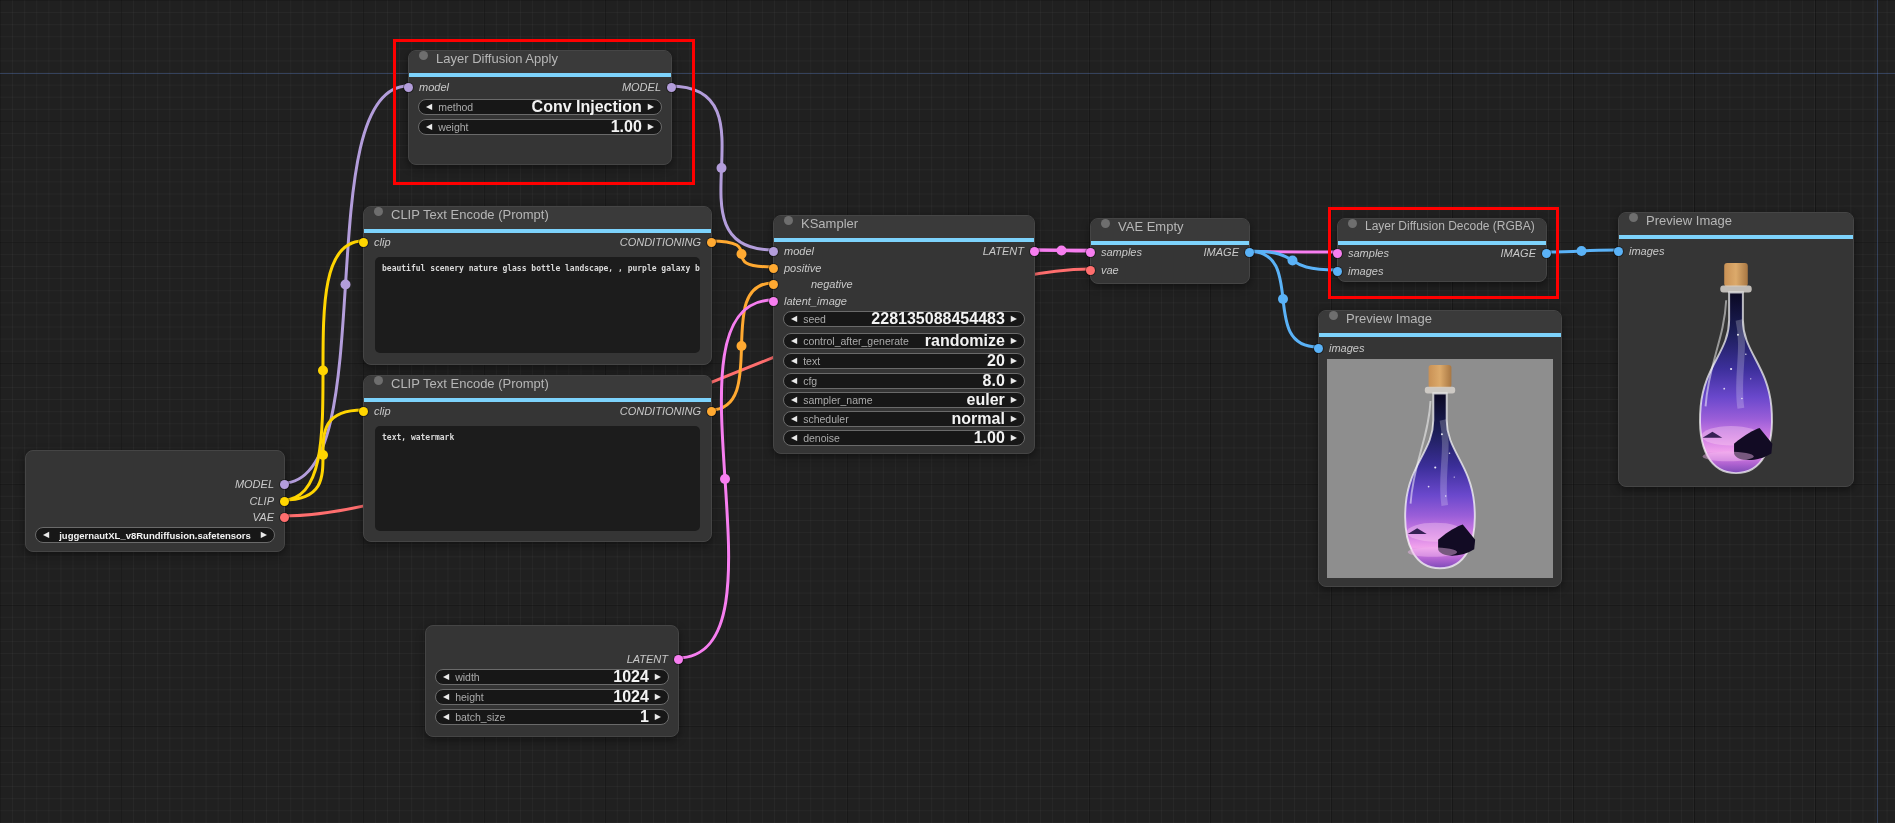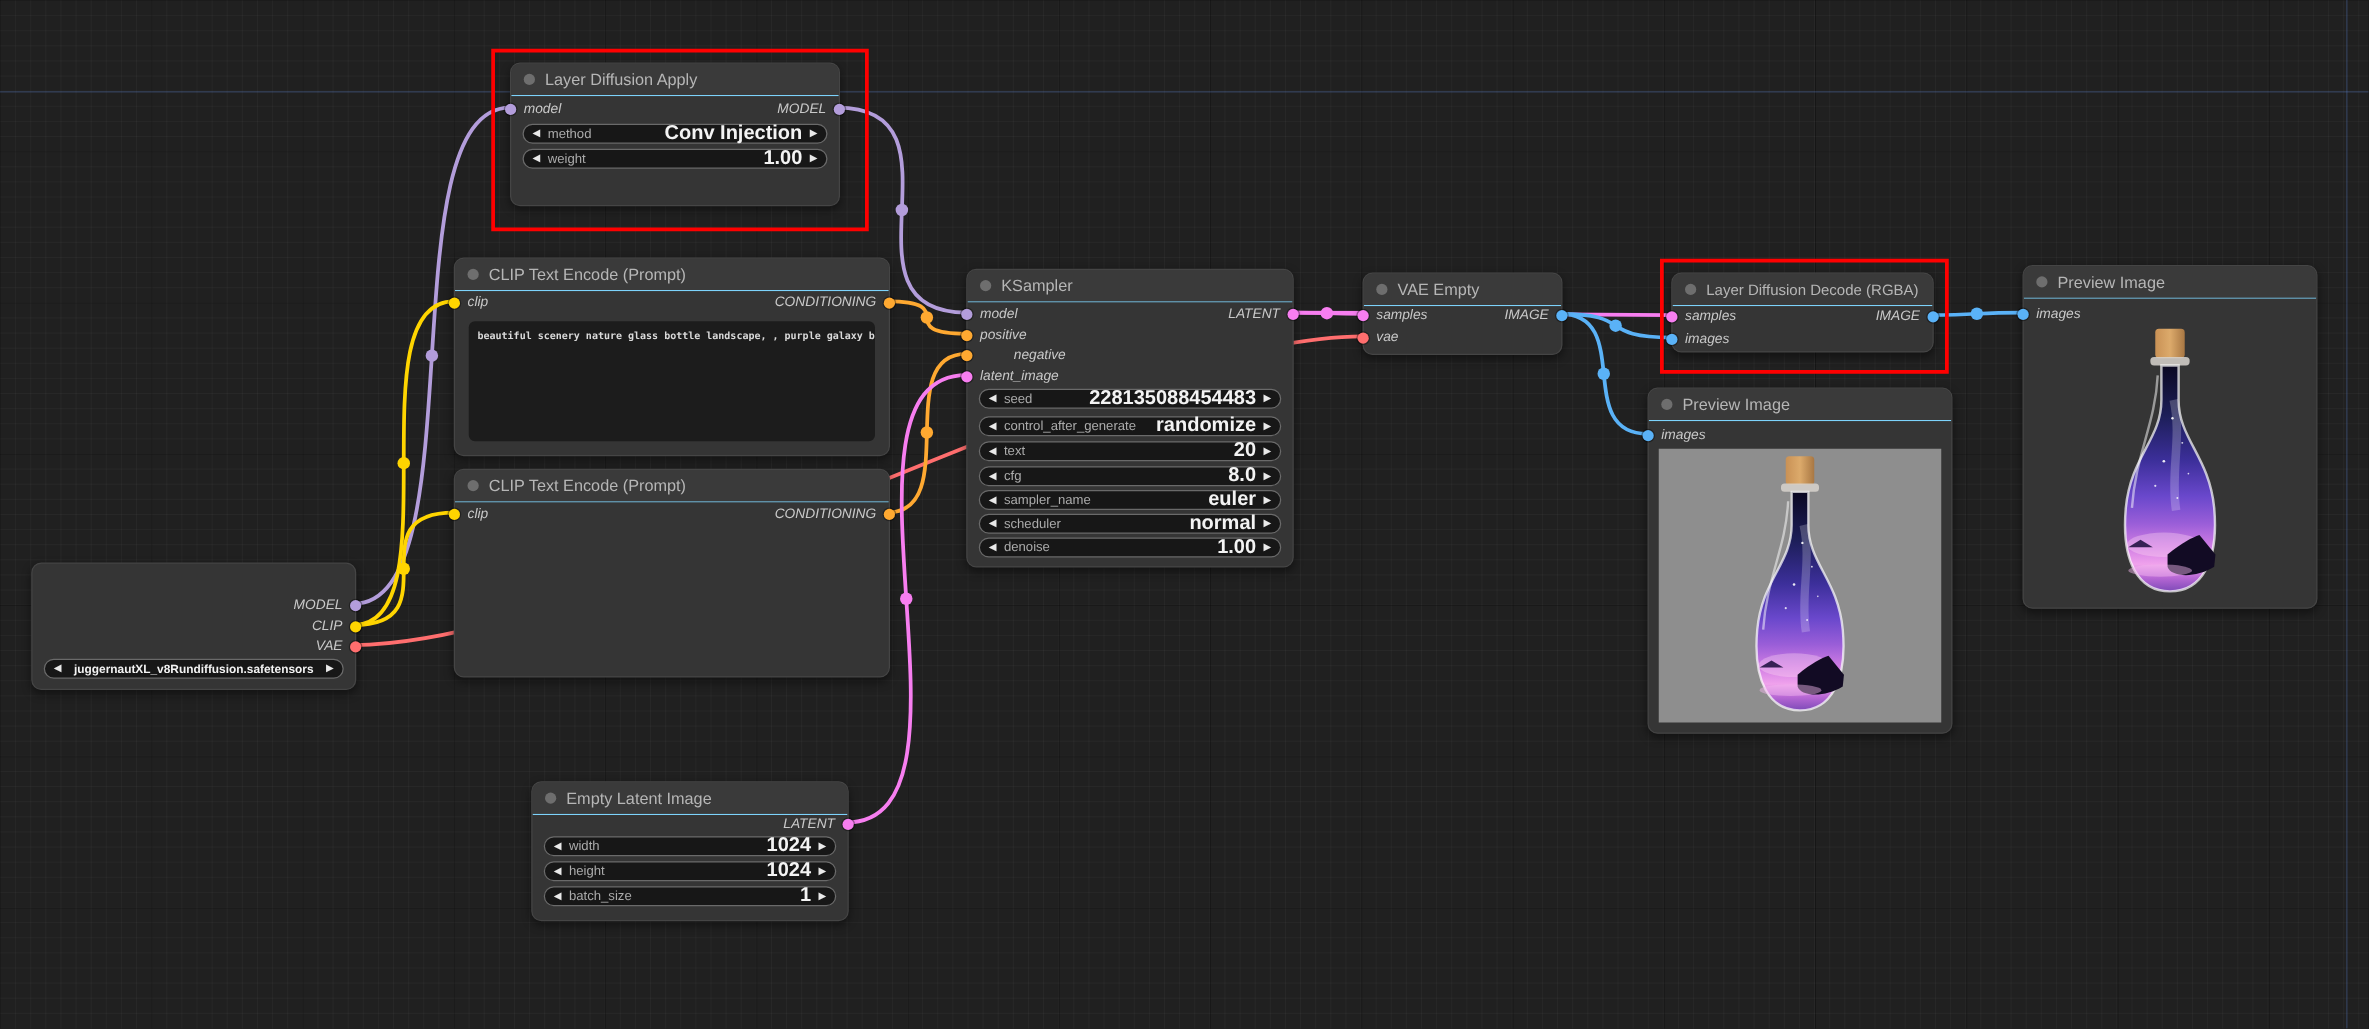--- a/index.html
+++ b/index.html
@@ -13,22 +13,22 @@
       linear-gradient(90deg,rgba(255,255,255,.032) 1px,transparent 1px);
     background-size:121px 121px,121px 121px,12.1px 12.1px,12.1px 12.1px;
     font-family:"Liberation Sans",sans-serif;
   }
   .axis-h{position:absolute;left:0;right:0;top:73px;height:1px;background:rgba(90,130,210,.33);z-index:1;}
   .axis-v{position:absolute;top:0;bottom:0;left:1877px;width:1px;background:rgba(90,130,210,.33);z-index:1;}
   svg.wires{position:absolute;left:0;top:0;z-index:2;}
   .wire{fill:none;stroke-width:3;stroke-linecap:round;}
   .node{position:absolute;background:#353535;border:1px solid #454545;border-radius:8px;
         box-shadow:0 3px 8px rgba(0,0,0,.45);z-index:10;}
-  .ntitle{position:absolute;left:0;right:0;top:0;height:26px;display:flex;align-items:center;gap:8px;
-          padding:0 10px;background:#3a3a3a;border-radius:7px 7px 0 0;border-bottom:1px solid #7dd3fc;box-sizing:border-box;}
+  .ntitle{position:absolute;left:0;right:0;top:0;height:26px;display:flex;align-items:flex-start;gap:8px;
+          padding:0 10px;background:#3a3a3a;border-radius:7px 7px 0 0;border-bottom:4px solid #7dd3fc;box-sizing:border-box;}
   .tdot{width:9px;height:9px;border-radius:50%;background:#6e6e6e;flex:none;}
   .ttxt{font-size:13px;color:#b6b6b6;white-space:nowrap;}
   .port{position:absolute;height:16px;display:flex;align-items:center;gap:6px;}
   .port.in{left:-5px;}
   .port.out{right:-5px;flex-direction:row-reverse;}
   .pdot{width:9px;height:9px;border-radius:50%;flex:none;box-shadow:0 0 0 1px rgba(0,0,0,.35);}
   .plabel{font-size:11px;color:#c9c9c9;white-space:nowrap;font-style:italic;}
   .widget{position:absolute;left:9px;right:9px;height:16px;background:#171717;border:1px solid #6a6a6a;
           border-radius:9px;display:flex;align-items:center;padding:0 7px;gap:6px;box-sizing:border-box;}
   .warrow{font-size:8px;color:#e9e9e9;flex:none;line-height:1;}
@@ -166,20 +166,21 @@
       <span class="ttxt">CLIP Text Encode (Prompt)</span>
     </div>
     <div class="port in" style="top:27px;">
       <span class="pdot" style="background: rgb(255, 213, 0);"></span>
       <span class="plabel">clip</span>
     </div>
     <div class="port out" style="top:27px;">
       <span class="pdot" style="background: rgb(255, 169, 49);"></span>
       <span class="plabel">CONDITIONING</span>
     </div>
+    <div class="ntext" style="left:11px;top:50px;width:325px;height:105px;">text, watermark</div>
   </div>
 
   <div class="node" style="left:25px;top:450px;width:258px;height:100px;">
     <div class="port out" style="top:25px;">
       <span class="pdot" style="background: rgb(179, 157, 219);"></span>
       <span class="plabel">MODEL</span>
     </div>
     <div class="port out" style="top:42px;">
       <span class="pdot" style="background: rgb(255, 213, 0);"></span>
       <span class="plabel">CLIP</span>
@@ -329,24 +330,20 @@
       <span class="plabel">images</span>
     </div>
     <div class="bholder" style="left:0;right:0;top:48px;height:218px;">
       <svg width="118" height="218" viewBox="0 0 120 222">
           <use href="#bottle-shape"></use>
         </svg>
     </div>
   </div>
 
   <div class="node" style="left:425px;top:625px;width:252px;height:110px;">
-    <div class="ntitle">
-      <span class="tdot"></span>
-      <span class="ttxt">Empty Latent Image</span>
-    </div>
     <div class="port out" style="top:25px;">
       <span class="pdot" style="background: rgb(247, 126, 240);"></span>
       <span class="plabel">LATENT</span>
     </div>
     <div class="widget" style="top:43px;">
       <span class="warrow">◀</span>
       <span class="wlabel">width</span>
       <span class="wvalue">1024</span>
       <span class="warrow">▶</span>
     </div>

